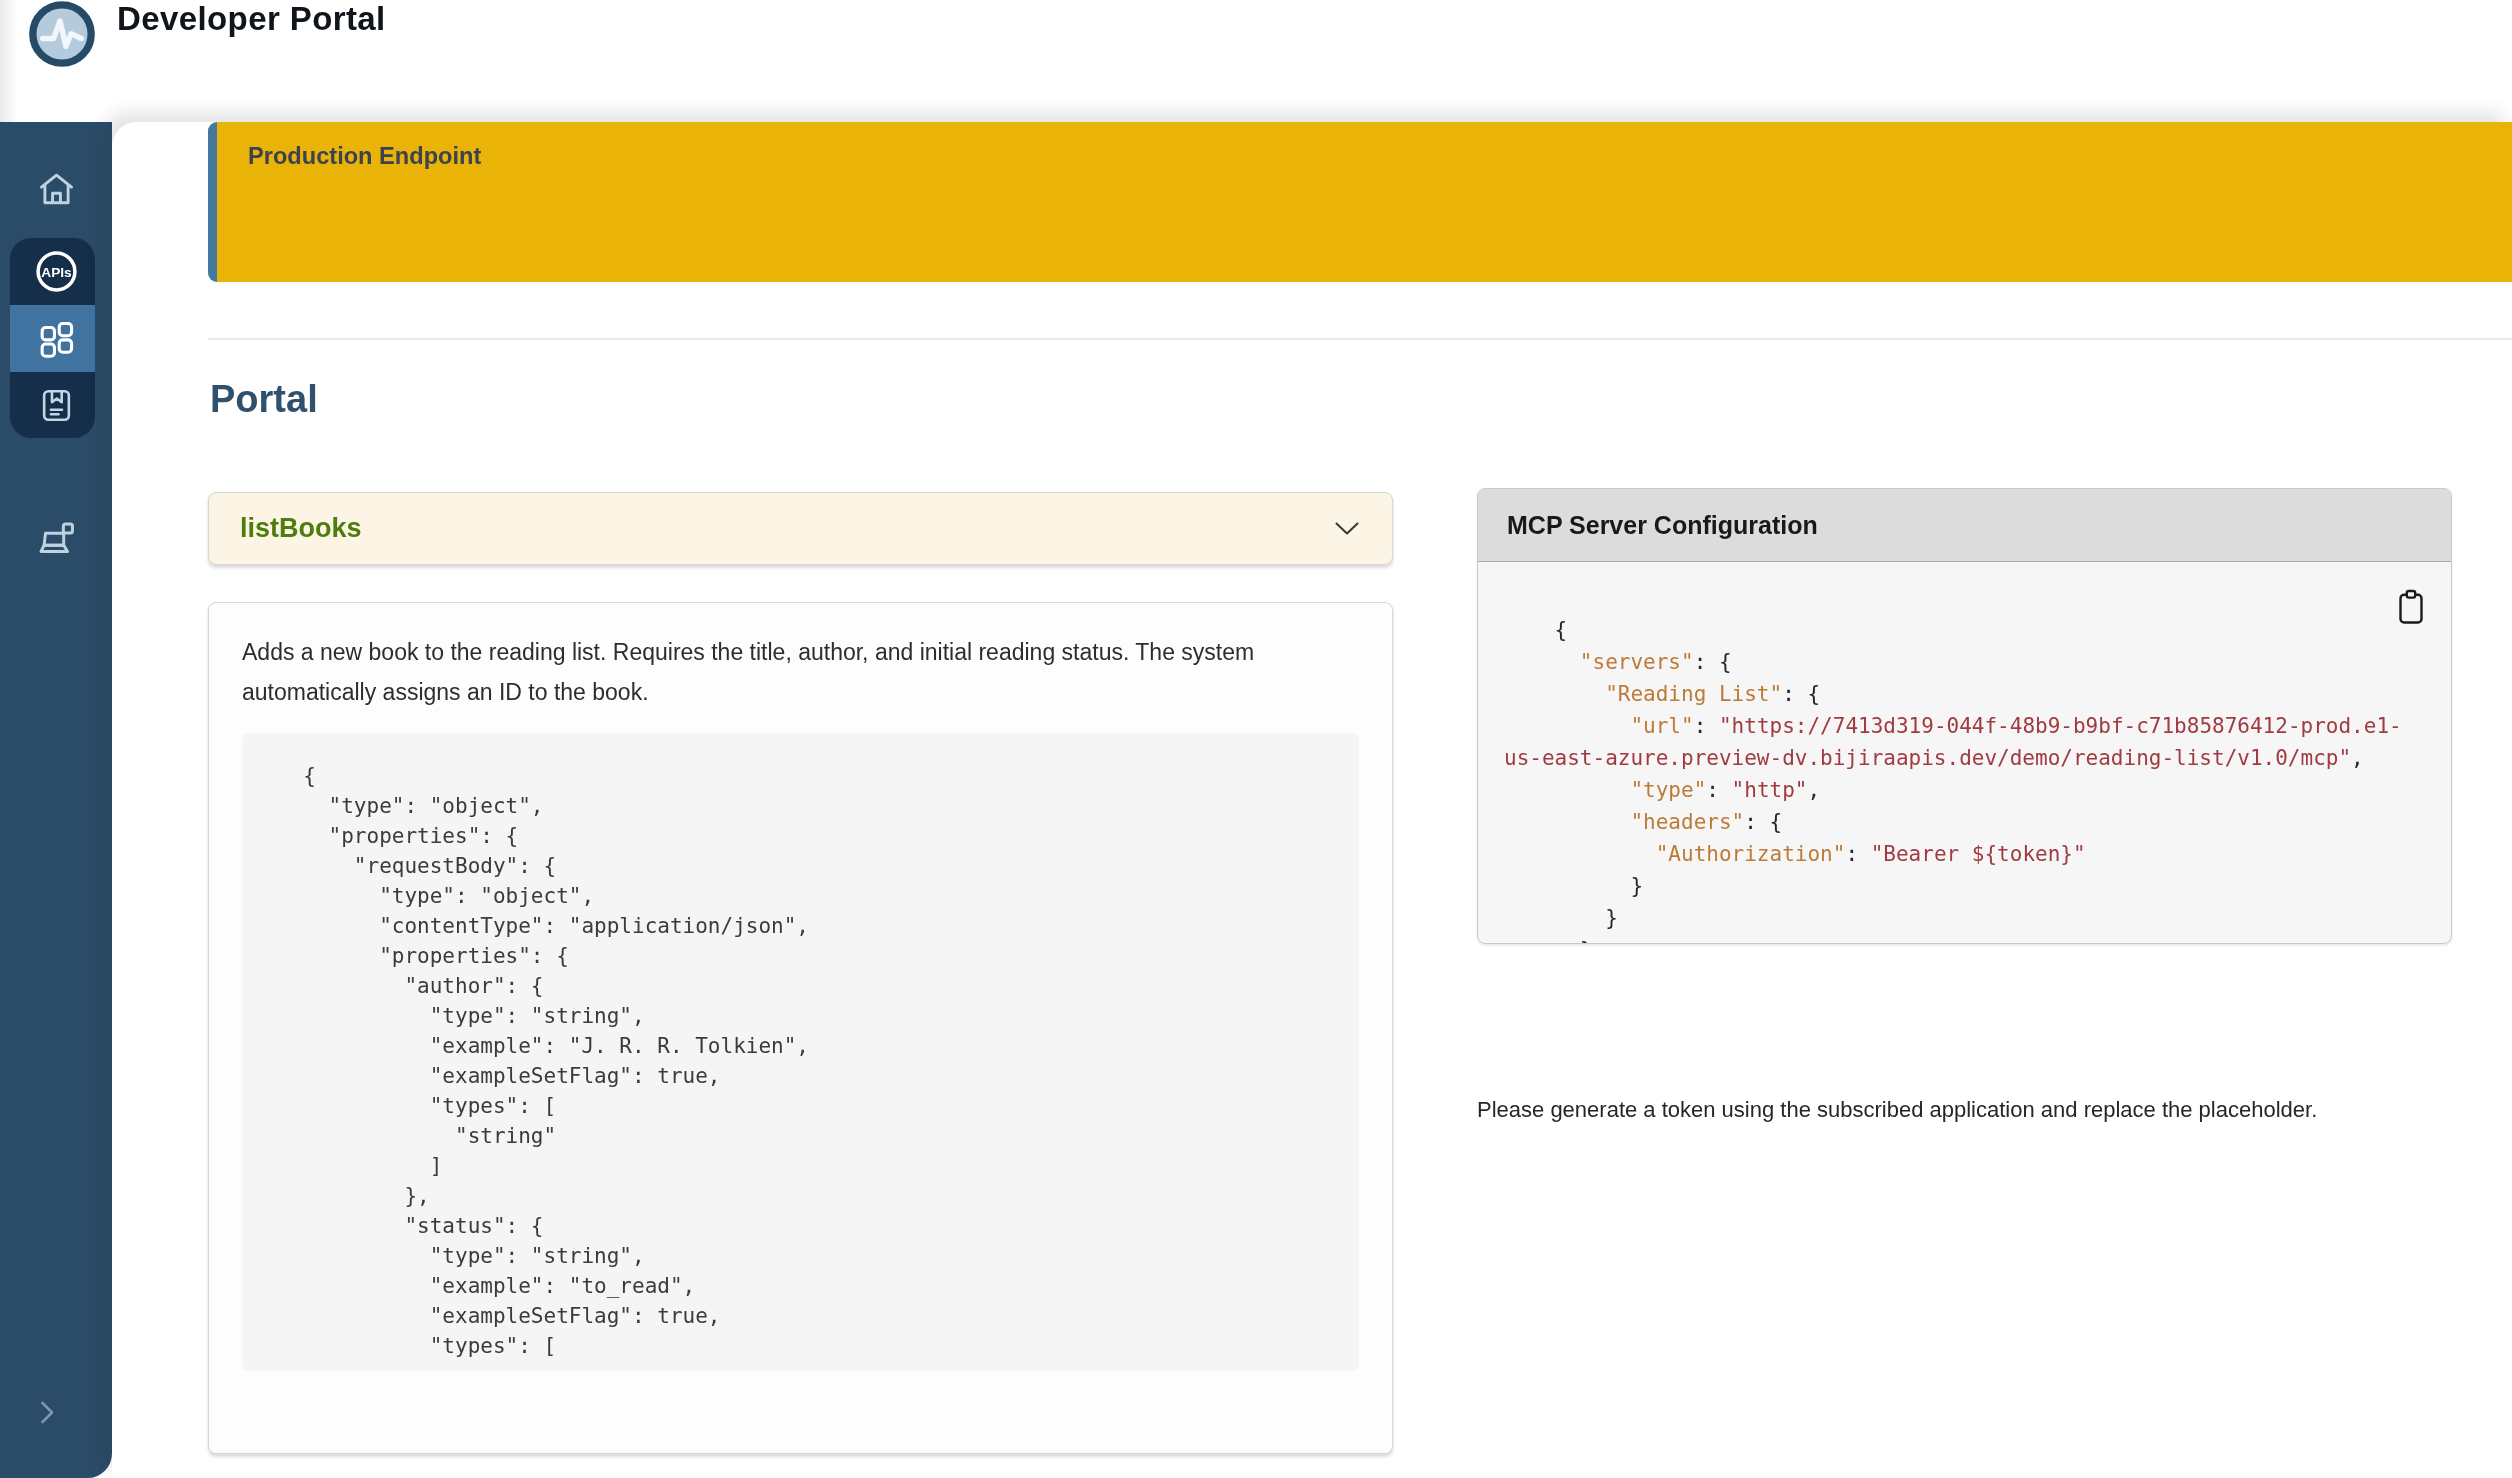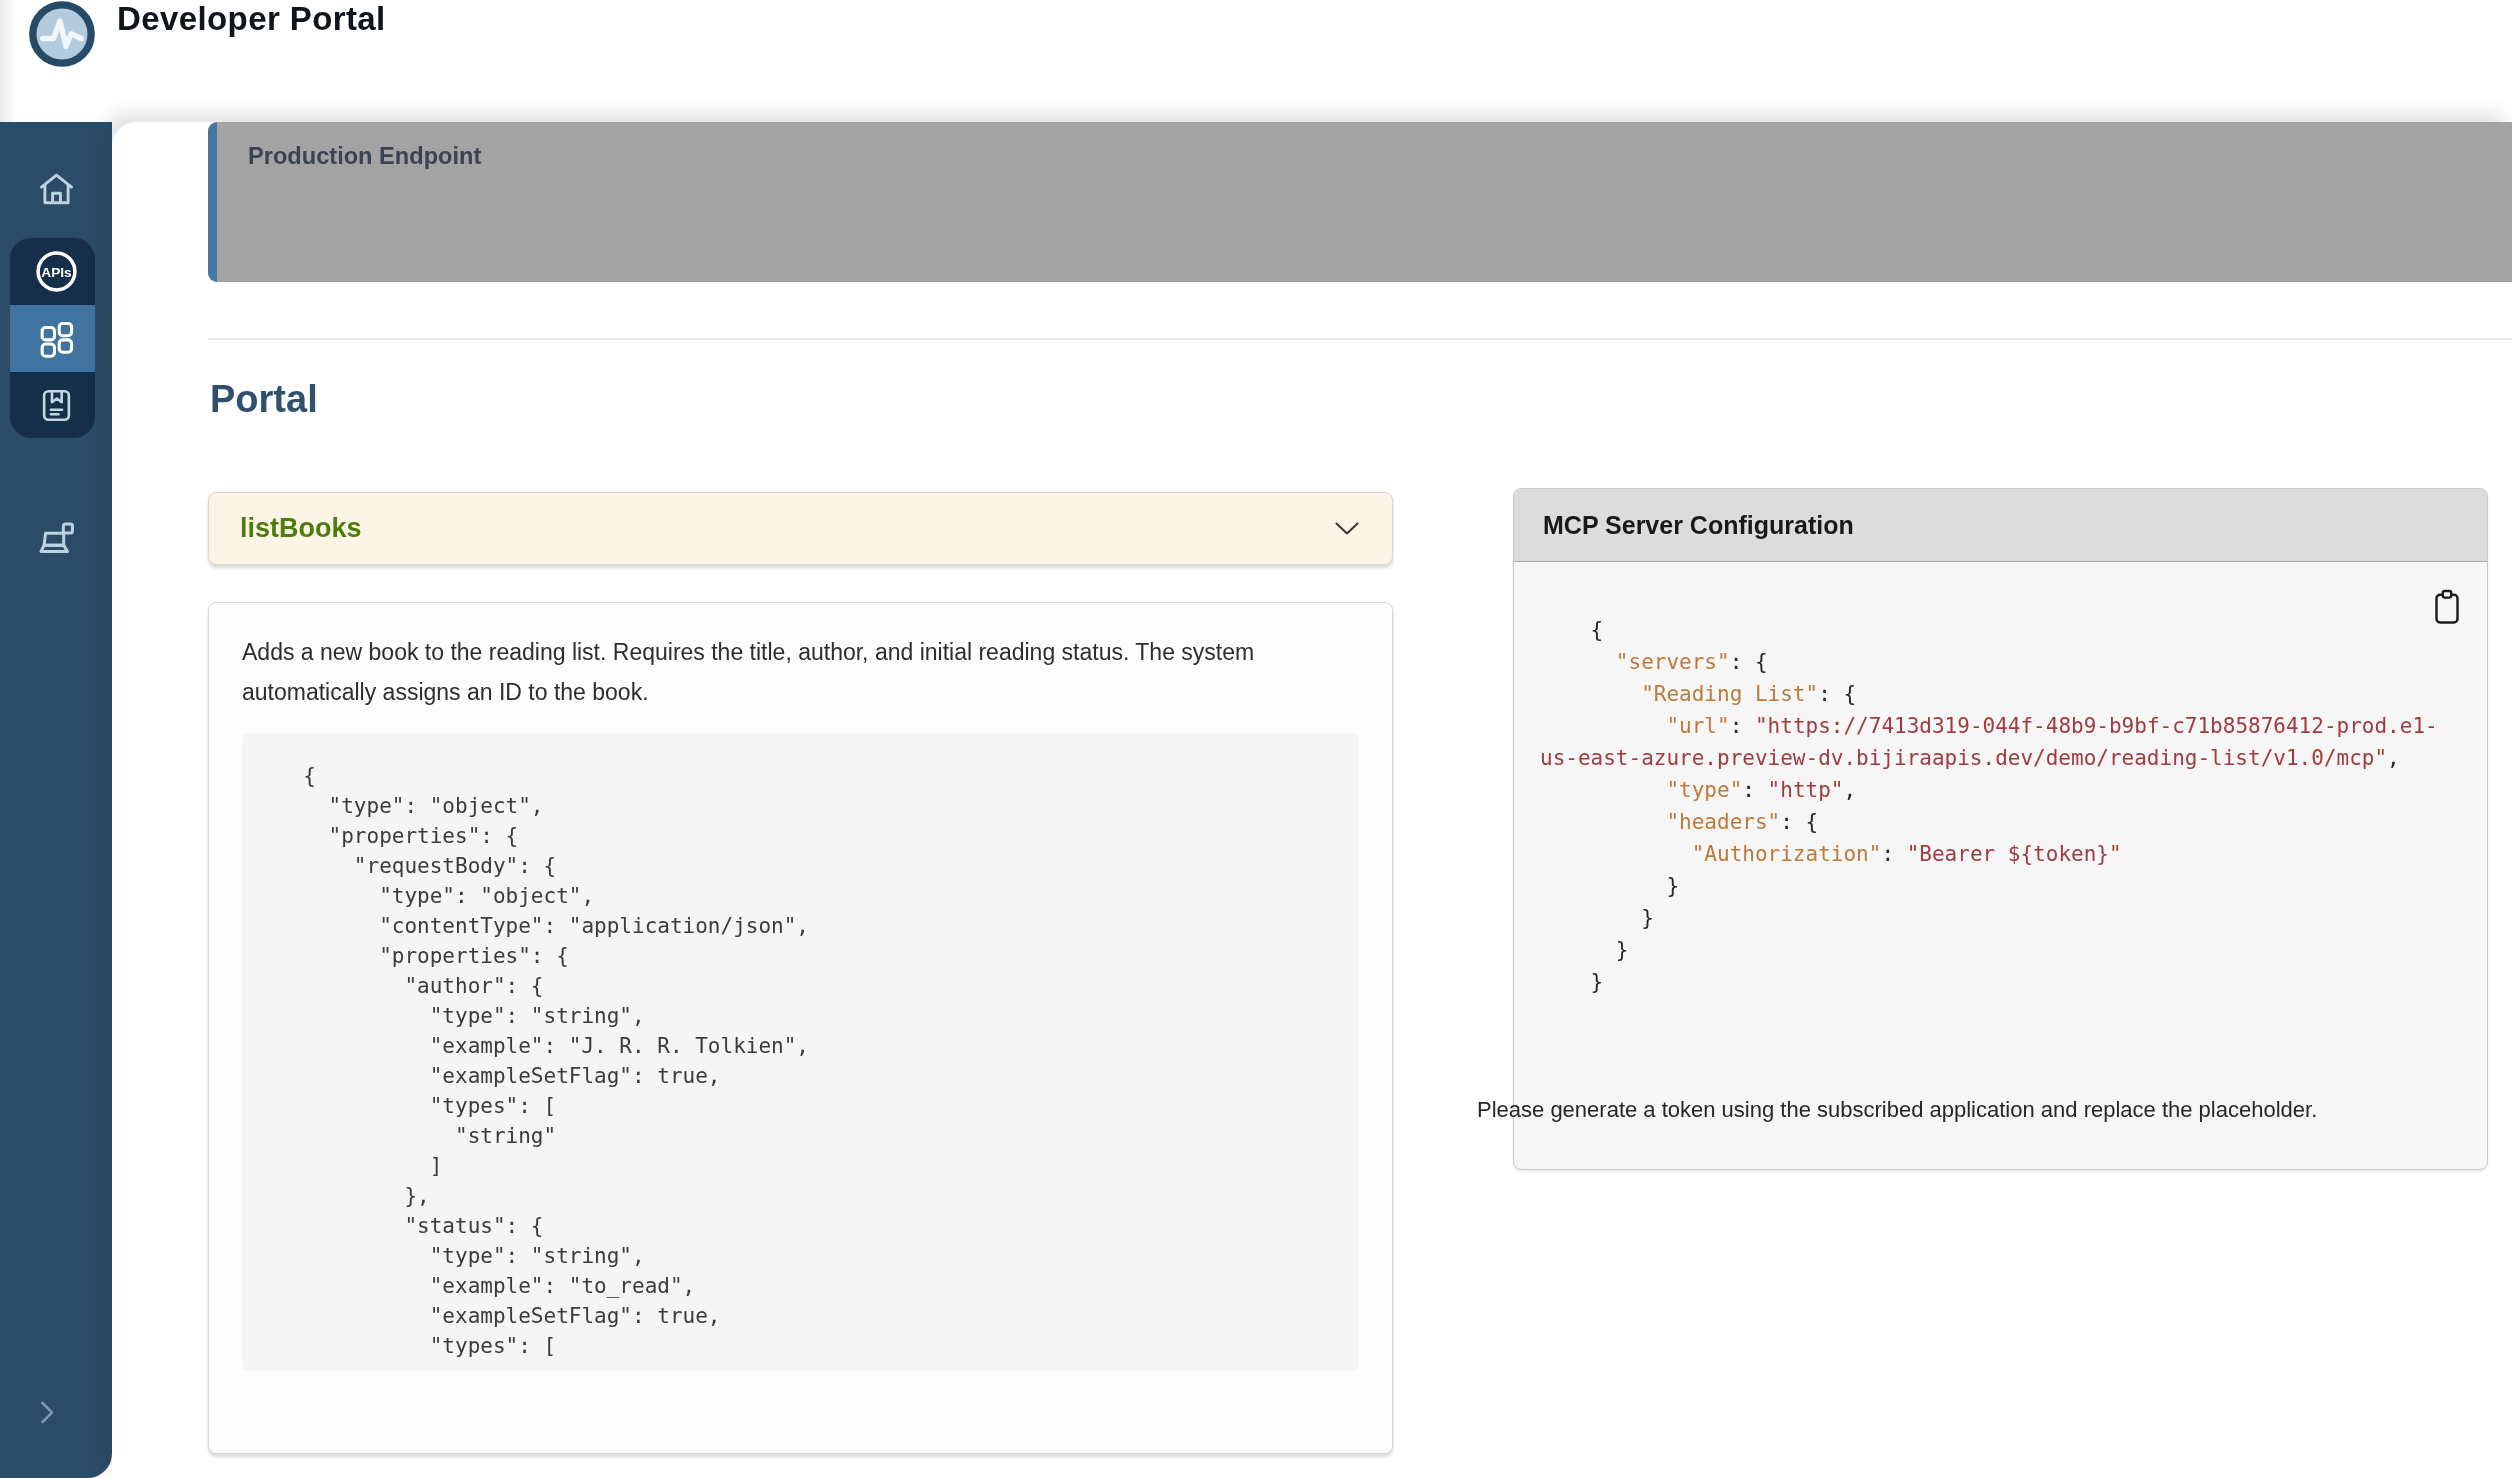--- a/index.html
+++ b/index.html
@@ -27,21 +27,21 @@
   .collapse-btn{position:absolute;left:23px;top:1267px;width:46px;height:46px;
                 display:flex;align-items:center;justify-content:center;cursor:pointer;}
 
   
   .content{position:absolute;left:112px;top:122px;width:2400px;height:1356px;
            background:#ffffff;border-top-left-radius:24.4px;
            box-shadow:-9.8px -9.8px 16.3px rgba(30,40,50,.12);}
 
   
   .endpoint-card{position:absolute;left:96px;top:0;right:0;height:160px;
-                 background:#a3a3a3;border-radius:11.4px 0 0 11.4px;}
+                 background:#eab308;border-radius:11.4px 0 0 11.4px;}
   .endpoint-accent{position:absolute;left:0;top:0;bottom:0;width:9px;background:#44799f;
                    border-radius:11.4px 0 0 11.4px;}
   .endpoint-label{position:absolute;left:40px;top:21px;font-size:23.6px;font-weight:700;color:#3c4250;}
   .endpoint-url-box{position:absolute;left:40px;top:72px;right:0;height:65px;background:#e9edf1;
                     border-radius:8.1px 0 0 8.1px;line-height:65px;padding-left:21px;
                     font-family:"DejaVu Sans Mono",monospace;font-size:24.4px;color:#3f4550;
                     white-space:nowrap;overflow:hidden;}
 
   .divider{position:absolute;left:96px;right:0;top:216px;height:1.6px;background:#e8e8e8;}
 
@@ -58,23 +58,23 @@
                  display:flex;align-items:center;justify-content:space-between;
                  padding:0 31px;cursor:pointer;border-radius:6.5px 6.5px 0 0;}
   .acc-label{font-size:27px;font-weight:700;color:#4d7c0f;}
   .cb-desc{margin:29px 33px 0 33px;max-width:1095px;font-size:23px;line-height:40px;color:#2d2d2d;}
   .cb-schema{margin:21px 33px 0 33px;height:638px;box-sizing:border-box;background:#f5f5f5;
              border-radius:6.5px;padding:28px 36px 0 36px;overflow:hidden;
              font-family:"DejaVu Sans Mono",monospace;font-size:21px;line-height:30px;
              color:#3b3b3b;white-space:pre;}
 
   
-  .mcp-panel{position:absolute;left:1365px;top:366px;width:975px;height:682px;box-sizing:border-box;
+  .mcp-panel{position:absolute;left:1365px;top:366px;width:975px;height:456px;box-sizing:border-box;
              border:1.6px solid #c9c9c9;border-radius:8.1px;background:#f6f6f6;overflow:hidden;
-             box-shadow:0 1.6px 2.4px rgba(0,0,0,.08);margin-left:36px;}
+             box-shadow:0 1.6px 2.4px rgba(0,0,0,.08);}
   .mcp-header{height:73px;background:#dcdcdc;border-bottom:1.6px solid #ababab;
               display:flex;align-items:center;padding-left:29px;box-sizing:border-box;}
   .mcp-title{font-size:25px;font-weight:600;color:#191919;}
   .mcp-body{position:relative;height:521px;}
   .copy-btn{position:absolute;right:21px;top:24.4px;width:39px;height:42px;cursor:pointer;
             display:flex;align-items:center;justify-content:center;}
   .mcp-code{padding:52px 26px 0 26px;font-family:"DejaVu Sans Mono",monospace;
             font-size:21px;line-height:32px;}
   .cl{white-space:pre-wrap;}
   .tok-p{color:#262626;}

